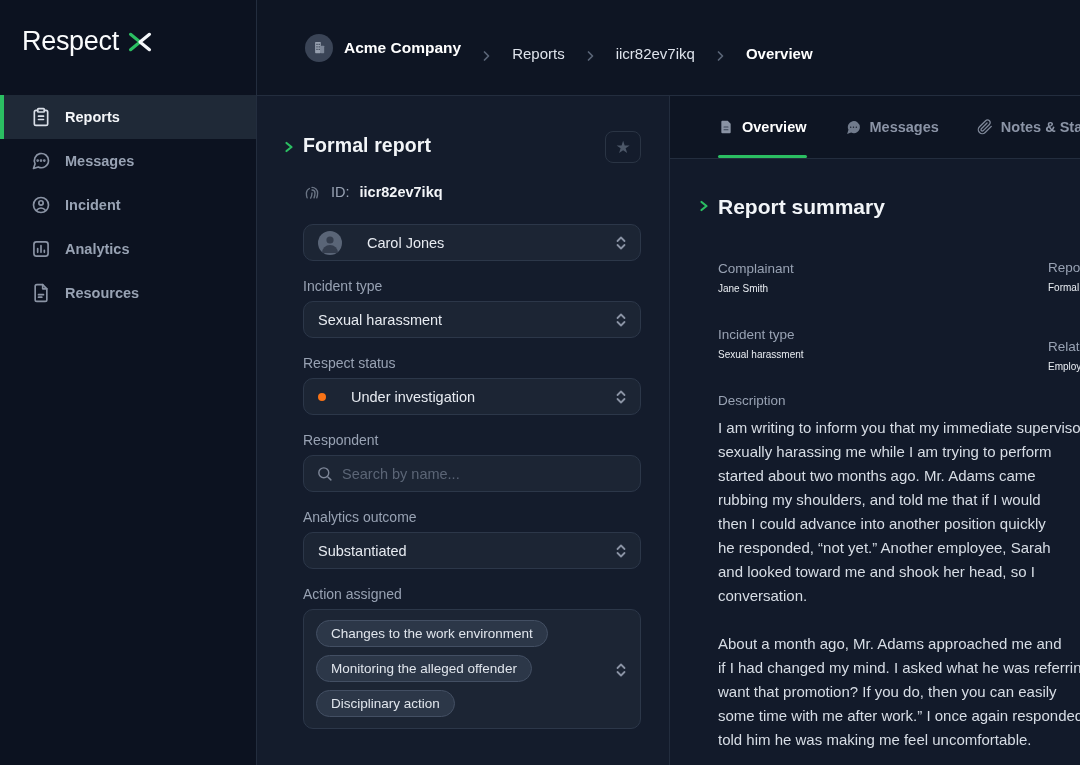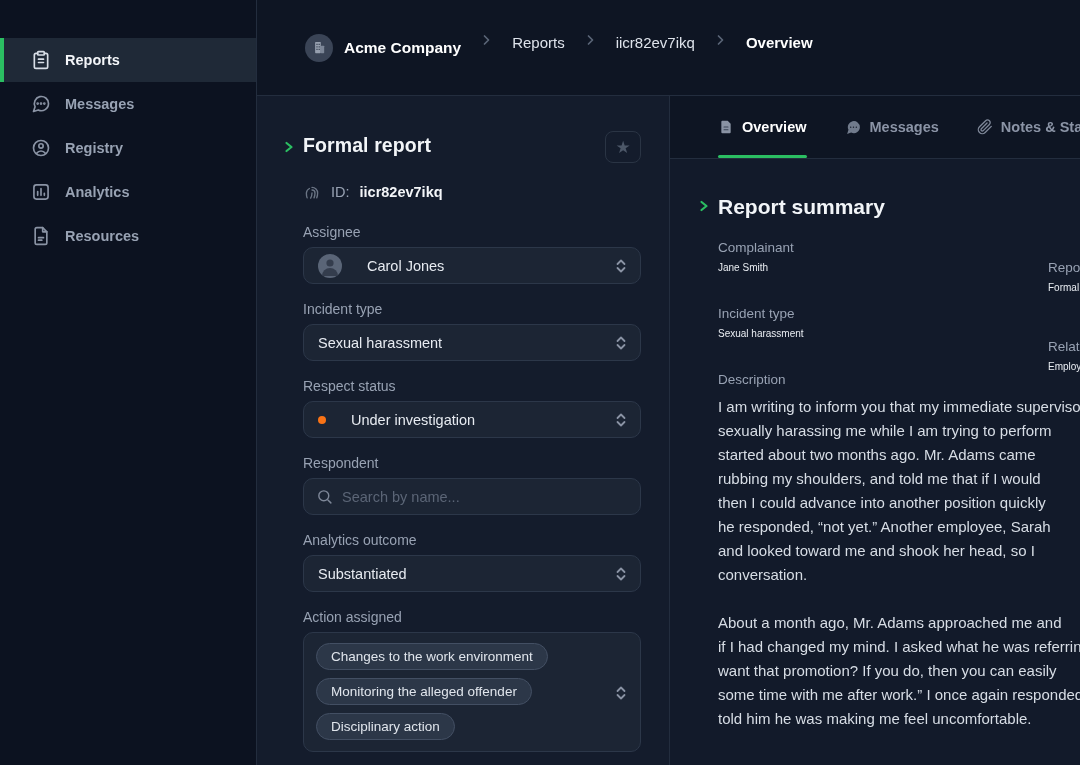--- a/index.html
+++ b/index.html
@@ -23,21 +23,21 @@
   .nav-item{height:44px;display:flex;align-items:center;gap:14px;padding-left:31px;
     position:relative;cursor:pointer;color:var(--txt-2);font-size:14.5px;font-weight:600}
   .nav-item .ni{color:var(--icon)}
   .nav-item.active{background:#1F2937;color:#F4F6F9}
   .nav-item.active .ni{color:#D8DEE7}
   .nav-item.active::before{content:"";position:absolute;left:0;top:0;bottom:0;width:4px;background:var(--green)}
 
   
   .topband{position:absolute;left:257px;top:0;width:823px;height:96px;background:var(--bg-band);
     border-bottom:1px solid var(--line);display:flex;align-items:center;padding-left:48px}
-  .crumbs{display:flex;align-items:flex-start;gap:21px;font-size:15px}
+  .crumbs{display:flex;align-items:flex-end;gap:21px;font-size:15px}
   .crumb-co{display:flex;align-items:center;gap:11px;cursor:pointer}
   .co-avatar{width:28px;height:28px;border-radius:50%;background:#3A4456;display:flex;
     align-items:center;justify-content:center}
   .crumb-co b{font-size:15.5px;font-weight:700;color:#FFFFFF}
   .crumb{color:#DEE3EB;font-weight:500;cursor:pointer}
   .crumb.current{color:#FFFFFF;font-weight:700}
   .sep{color:#5A6577}
 
   
   .mid{position:absolute;left:257px;top:96px;width:413px;height:669px;background:var(--bg-mid);
@@ -81,36 +81,45 @@
   .tab{display:flex;align-items:center;gap:8px;position:relative;cursor:pointer;
     color:#8B94A6;font-size:14.5px;font-weight:600;white-space:nowrap}
   .tab .ti{color:#7E8798}
   .tab.active{color:#FFFFFF;font-weight:700}
   .tab.active::after{content:"";position:absolute;left:0;right:0;bottom:0;height:3px;
     background:var(--green);border-radius:2px}
   .rcontent{position:relative;padding:36px 0 0 48px}
   .rhead{position:relative}
   .rhead .chev-toggle{top:4px}
   .rtitle{font-size:21px;font-weight:700}
-  .dfield{margin-top:21px;width:300px}
+  .dfield{margin-top:42px;width:300px}
   .dfield+.dfield{margin-top:33px}
   .dlabel{font-size:13.5px;color:var(--txt-2);font-weight:500}
   .dvalue{font-size:10px;color:#E9EDF2;margin-top:7px;font-weight:500}
   .dfield.col2{position:absolute;left:378px;margin:0;width:200px}
   .dfield.col2.r1{top:101px}
   .dfield.col2.r2{top:180px}
   .desc{margin-top:33px}
   .desc-lines{margin-top:8px}
   .dline{font-size:15px;line-height:24px;color:#D7DDE5;white-space:nowrap}
   .pgap{height:24px}
 </style>
 </head>
 <body>
 
 <aside class="sidebar">
+  <div class="logo">
+    <span class="logo-text">Respect</span>
+    <span>
+      <svg width="26" height="22" viewBox="0 0 22 18" fill="none">
+        <path d="M3 2.5l8 6.5-8 6.5" stroke="#2BBE62" stroke-width="2.7" stroke-linecap="round" stroke-linejoin="round"></path>
+        <path d="M19 2.5L11 9l8 6.5" stroke="#F5F7FA" stroke-width="2.7" stroke-linecap="round" stroke-linejoin="round"></path>
+      </svg>
+    </span>
+  </div>
   <nav class="nav">
     <div class="nav-item active">
       <span class="ni">
         <svg width="20" height="20" viewBox="0 0 24 24" fill="none" stroke="currentColor" stroke-width="2" stroke-linecap="round" stroke-linejoin="round">
           <path d="M16 4h2a2 2 0 0 1 2 2v14a2 2 0 0 1-2 2H6a2 2 0 0 1-2-2V6a2 2 0 0 1 2-2h2"></path>
           <rect x="8" y="2" width="8" height="4" rx="1"></rect>
             <path d="M9 11h6M9 15h6"></path>
         </svg>
       </span>
       <span>Reports</span>
@@ -127,21 +136,21 @@
       <span>Messages</span>
     </div>
     <div class="nav-item">
       <span class="ni">
         <svg width="20" height="20" viewBox="0 0 24 24" fill="none" stroke="currentColor" stroke-width="2" stroke-linecap="round" stroke-linejoin="round">
           <circle cx="12" cy="12" r="9"></circle>
             <circle cx="12" cy="9.5" r="2.6"></circle>
             <path d="M6.8 18.3a6.4 6.4 0 0 1 10.4 0"></path>
         </svg>
       </span>
-      <span>Registry</span>
+      <span>Incident</span>
     </div>
     <div class="nav-item">
       <span class="ni">
         <svg width="20" height="20" viewBox="0 0 24 24" fill="none" stroke="currentColor" stroke-width="2" stroke-linecap="round" stroke-linejoin="round">
           <rect x="3.5" y="3.5" width="17" height="17" rx="3"></rect>
             <path d="M8 16v-4.5M12 16V8M16 16v-2.5"></path>
         </svg>
       </span>
       <span>Analytics</span>
     </div>
@@ -220,21 +229,20 @@
           <path d="M12 8a4 4 0 0 1 4 4c0 2.3-.4 4.4-1.3 6.5"></path>
           <path d="M12 12c0 2.8-.6 4.8-1.8 6.8"></path>
         </svg>
       </span>
       <span class="meta-label">ID:</span>
       <span class="meta-value">iicr82ev7ikq</span>
     </div>
   </div>
 
   <div class="fgroup first">
-    <div class="flabel">Assignee</div>
     <div class="fbox">
       <span class="avatar-sm">
         <svg width="24" height="24" viewBox="0 0 24 24">
             <circle cx="12" cy="9" r="3.6" fill="#343D4D"></circle>
             <path d="M4 22a8 8 0 0 1 16 0z" fill="#343D4D"></path>
           </svg>
       </span>
       <span class="value">Carol Jones</span>
       <span class="caret">
         <svg width="14" height="16" viewBox="0 0 14 16" fill="none" stroke="currentColor" stroke-width="1.8" stroke-linecap="round" stroke-linejoin="round">

